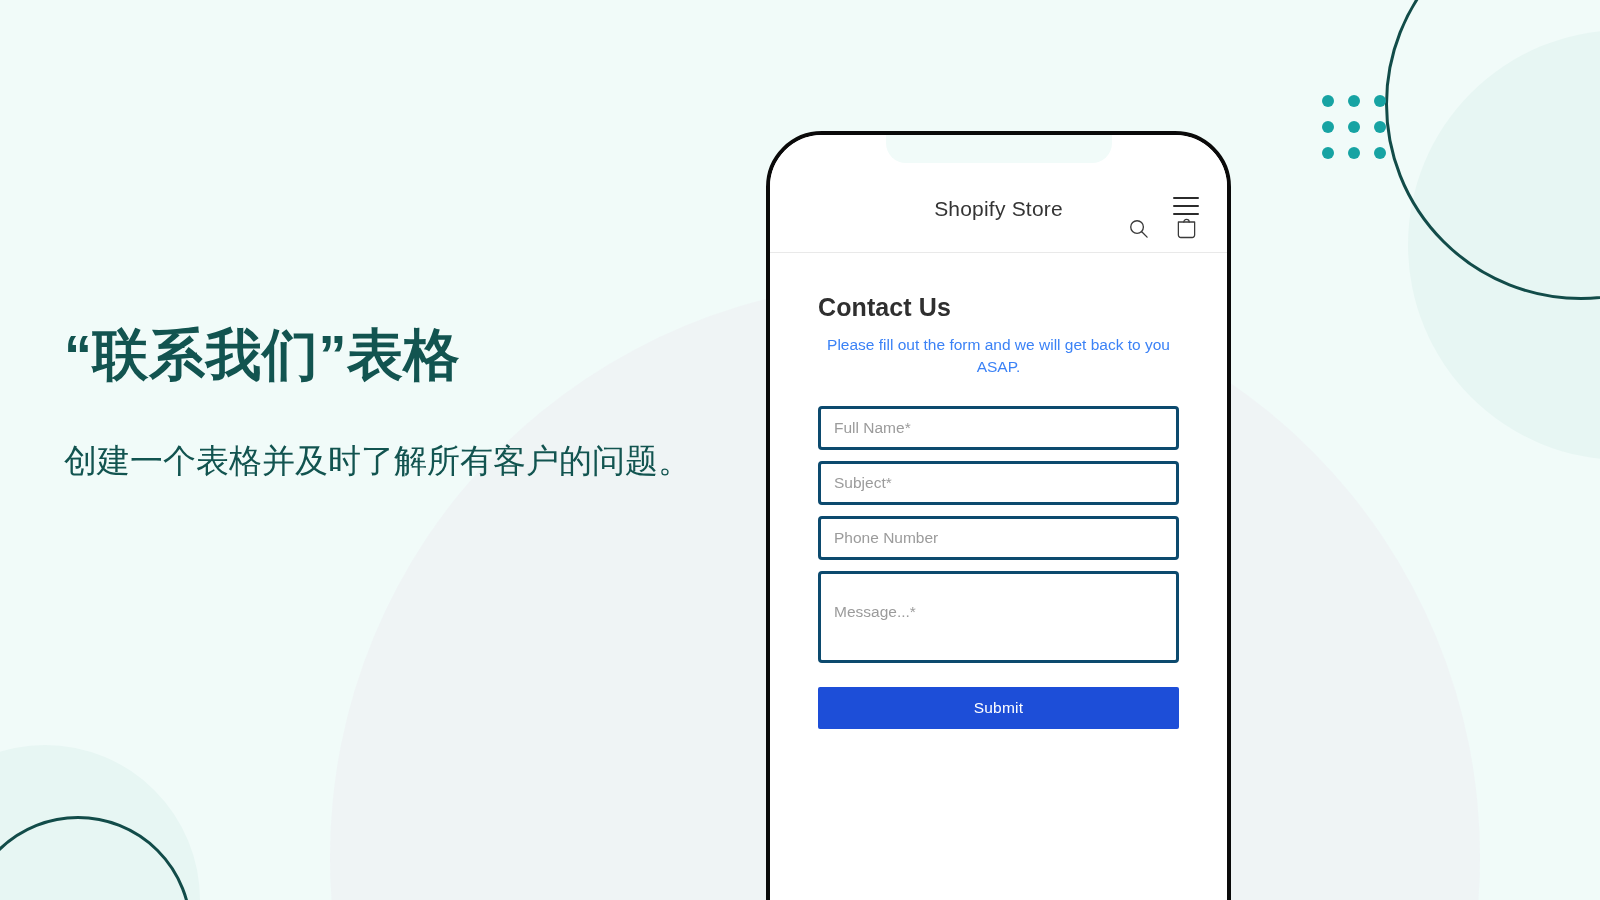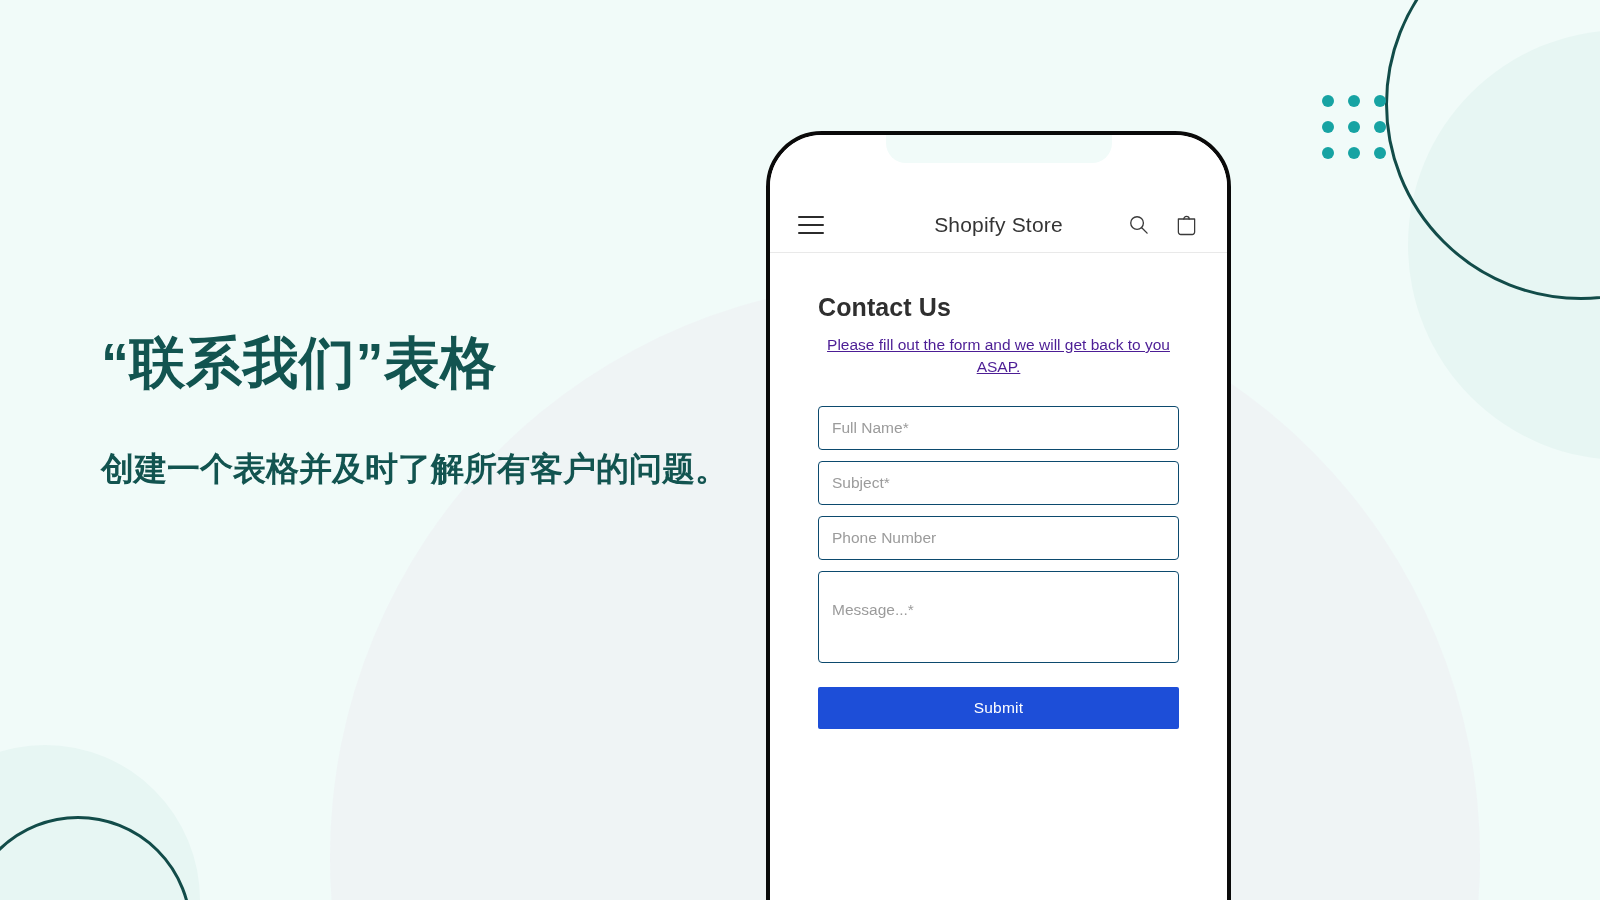--- a/index.html
+++ b/index.html
@@ -55,38 +55,37 @@
     display:grid;
     grid-template-columns:repeat(3, 12px);
     grid-template-rows:repeat(3, 12px);
     gap:14px;
   }
   .dot-grid i { display:block; width:12px; height:12px; border-radius:50%; background:#17a3a3; }
 
   
   .copy {
     position:absolute;
-    left:64px; top:330px;
+    left:64px; top:322px;
     width:690px;
     z-index:3;
-    margin-left:37px;
   }
   .copy h1 {
     font-size:56px;
     line-height:1.18;
     font-weight:bold;
     color:#125450;
     letter-spacing:.5px;
   }
   .copy p {
     margin-top:48px;
     font-size:33px;
     line-height:1.5;
     color:#125450;
-    font-weight:700;
+    font-weight:400;
     max-width:672px;
   }
 
   
   .phone {
     position:absolute;
     left:766px; top:131px;
     width:465px; height:840px;
     border:4px solid #0a0a0a;
     border-radius:56px;
@@ -108,24 +107,25 @@
     position:absolute; inset:0;
     background:#ffffff;
     padding-top:62px;
     overflow:hidden;
   }
 
   
   .store-header {
     height:56px;
     display:flex;
-    align-items:center;
+    align-items:flex-end;
     padding:0 28px;
     border-bottom:1px solid #e9e9e9;
     position:relative;
+    flex-direction:column;
   }
   .hamburger { display:flex; flex-direction:column; gap:6px; width:26px; cursor:pointer; }
   .hamburger span { display:block; height:2px; width:100%; background:#2b2b2b; border-radius:1px; }
   .store-title {
     position:absolute;
     left:0; right:0;
     text-align:center;
     font-size:21px;
     color:#343434;
     letter-spacing:.2px;
@@ -142,28 +142,27 @@
     font-size:25px;
     font-weight:bold;
     color:#2f2f2f;
     letter-spacing:.1px;
   }
   .form-sub {
     margin-top:12px;
     text-align:center;
     font-size:15.5px;
     line-height:1.42;
-    color:#4c1d95;
-    text-decoration:underline;
+    color:#3b82f6;
   }
   .fields { margin-top:28px; display:flex; flex-direction:column; gap:11px; }
   .field {
     width:100%;
     height:44px;
-    border:1px solid #0c4a6e;
+    border:3px solid #0c4a6e;
     border-radius:4px;
     background:#fff;
     padding:0 13px;
     font-size:15.5px;
     color:#333;
     font-family:"Liberation Sans", sans-serif;
     outline:none;
   }
   .field::placeholder { color:#9b9b9b; }
   textarea.field {

